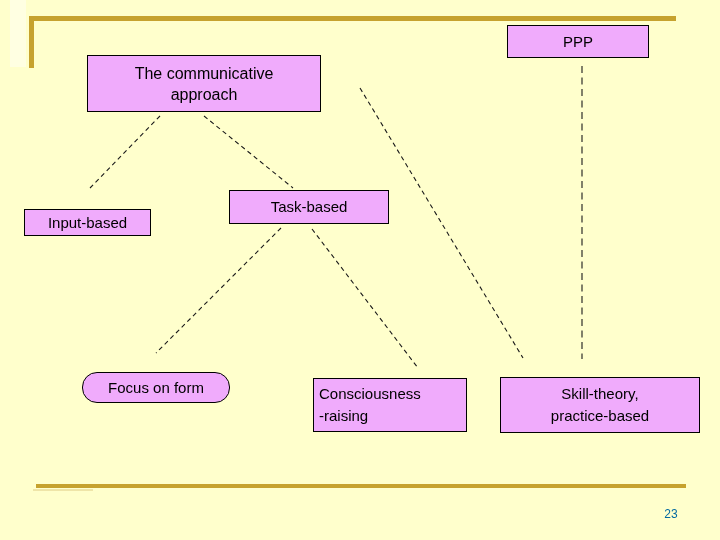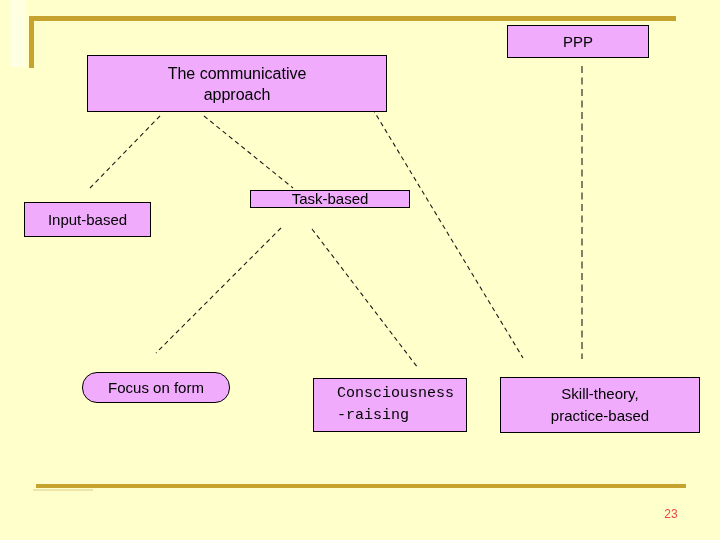--- a/index.html
+++ b/index.html
@@ -44,41 +44,41 @@
     background: #f0abfc;
     display: flex;
     align-items: center;
     justify-content: center;
     text-align: center;
     white-space: pre-line;
     font-size: 15px;
     line-height: 20px;
   }
   .node-communicative {
-    left: 87px; top: 55px; width: 300px; height: 57px;
+    left: 87px; top: 55px; width: 234px; height: 57px;
     font-size: 16px; line-height: 21px;
   }
   .node-ppp           { left: 507px; top: 25px;  width: 142px; height: 33px; }
-  .node-input         { left: 24px;  top: 202px; width: 127px; height: 35px; }
-  .node-task          { left: 229px; top: 190px; width: 160px; height: 18px; margin-left: 21px; }
+  .node-input         { left: 24px;  top: 209px; width: 127px; height: 27px; }
+  .node-task          { left: 229px; top: 190px; width: 160px; height: 34px; }
   .node-focus         { left: 82px;  top: 372px; width: 148px; height: 31px; border-radius: 15px; }
   .node-consciousness {
     left: 313px; top: 378px; width: 154px; height: 54px;
     justify-content: flex-start; text-align: left;
-    padding-left: 23px; line-height: 22px; font-family: Liberation Mono, monospace;
+    padding-left: 5px; line-height: 22px;
   }
   .node-skill         { left: 500px; top: 377px; width: 200px; height: 56px; line-height: 22px; }
 
   .page-number {
     position: absolute;
     left: 656px; top: 507px;
     width: 30px;
     text-align: center;
     font-size: 12px;
-    color: #ef4444;
+    color: #0369a1;
   }
 </style>
 </head>
 <body>
 
 <div class="slide">
 
   <div class="light-strip"></div>
   <div class="bar bar-top"></div>
   <div class="bar bar-left"></div>

